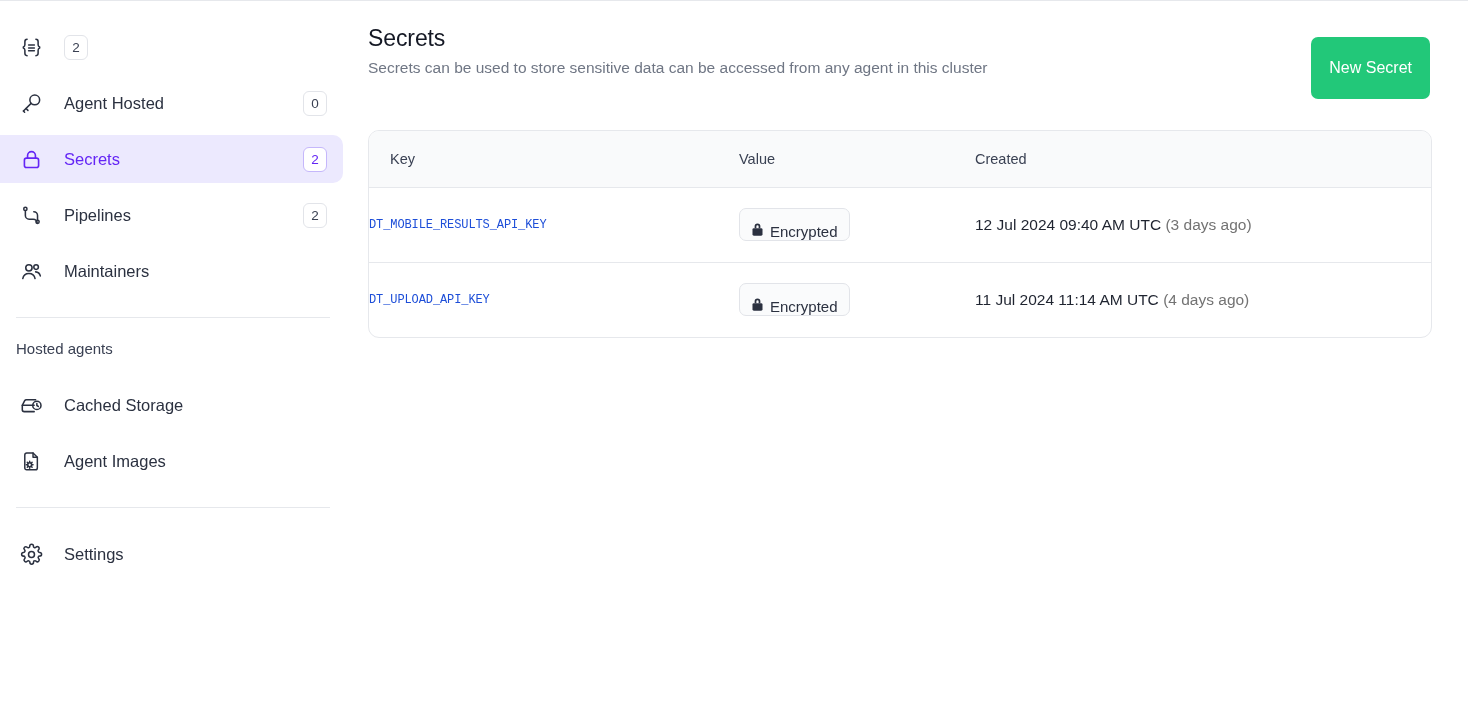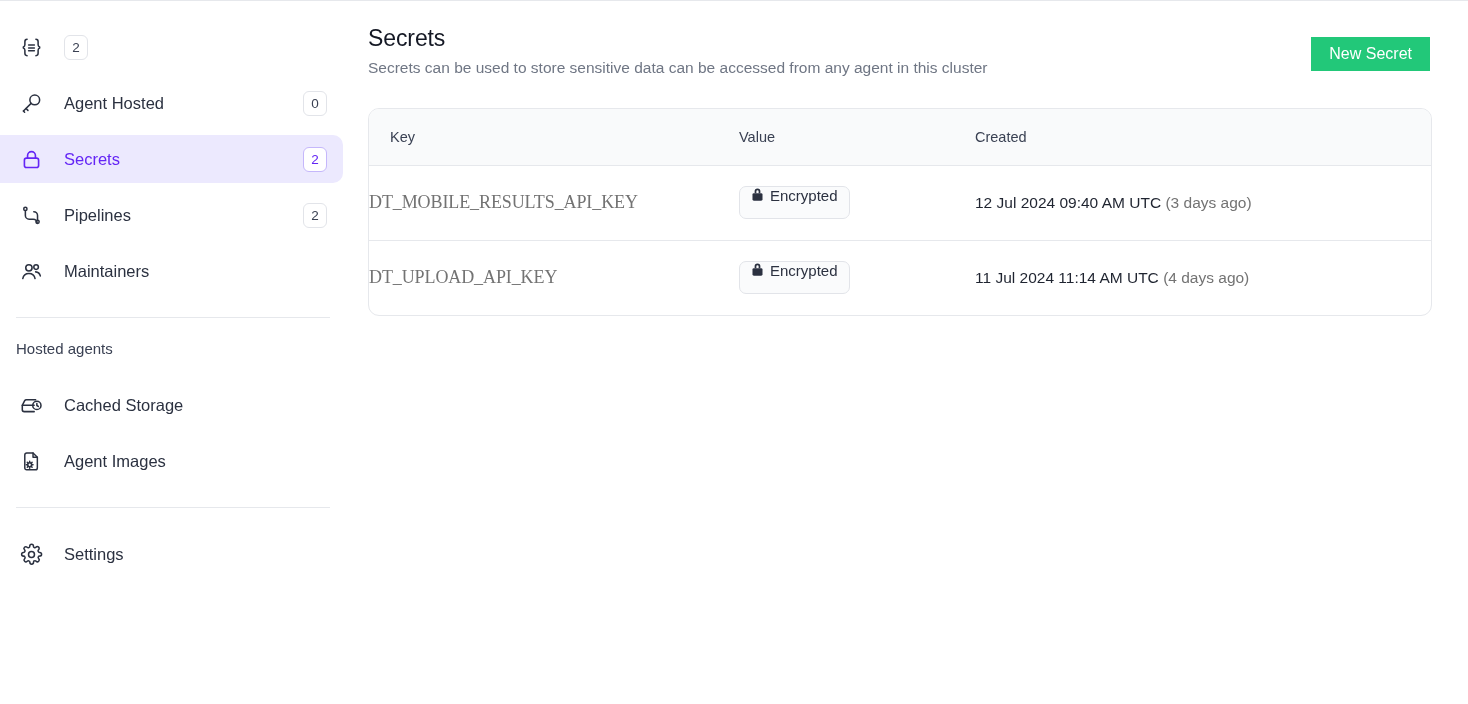--- a/index.html
+++ b/index.html
@@ -151,25 +151,25 @@
   }
   .page-subtitle {
     font-size: 15.5px;
     color: #6f7684;
     margin: 0;
   }
   .btn-primary {
     background: #22c879;
     color: #ffffff;
     border: none;
-    border-radius: 0;
+    border-radius: 7px;
     font-size: 16px;
     font-family: "Liberation Sans", sans-serif;
     padding: 0 18px;
-    height: 34px;
+    height: 62px;
     cursor: pointer;
     white-space: nowrap;
     margin-top: 14px;
   }
 
   
   .table-card {
     margin-top: 31px;
     border: 1px solid #e6e8ec;
     border-radius: 11px;
@@ -199,29 +199,29 @@
   table.secrets tbody td {
     border-bottom: 1px solid #e6e8ec;
     padding: 0;
     height: 75px;
     vertical-align: middle;
   }
   table.secrets tbody tr:last-child td { border-bottom: none; }
 
   .cell-key {
     padding-left: 21px;
-    font-family: Liberation Serif, serif;
-    font-size: 18px;
-    color: #737373;
+    font-family: Liberation Mono, monospace;
+    font-size: 12px;
+    color: #1d4ed8;
     letter-spacing: -0.1px;
   }
 
   .badge-encrypted {
     display: inline-flex;
-    align-items: flex-start;
+    align-items: flex-end;
     gap: 6px;
     border: 1px solid #e2e4e9;
     background: #fafbfc;
     border-radius: 7px;
     height: 33px;
     padding: 0 11px;
     font-size: 15px;
     color: #2b3140;
   }
 

